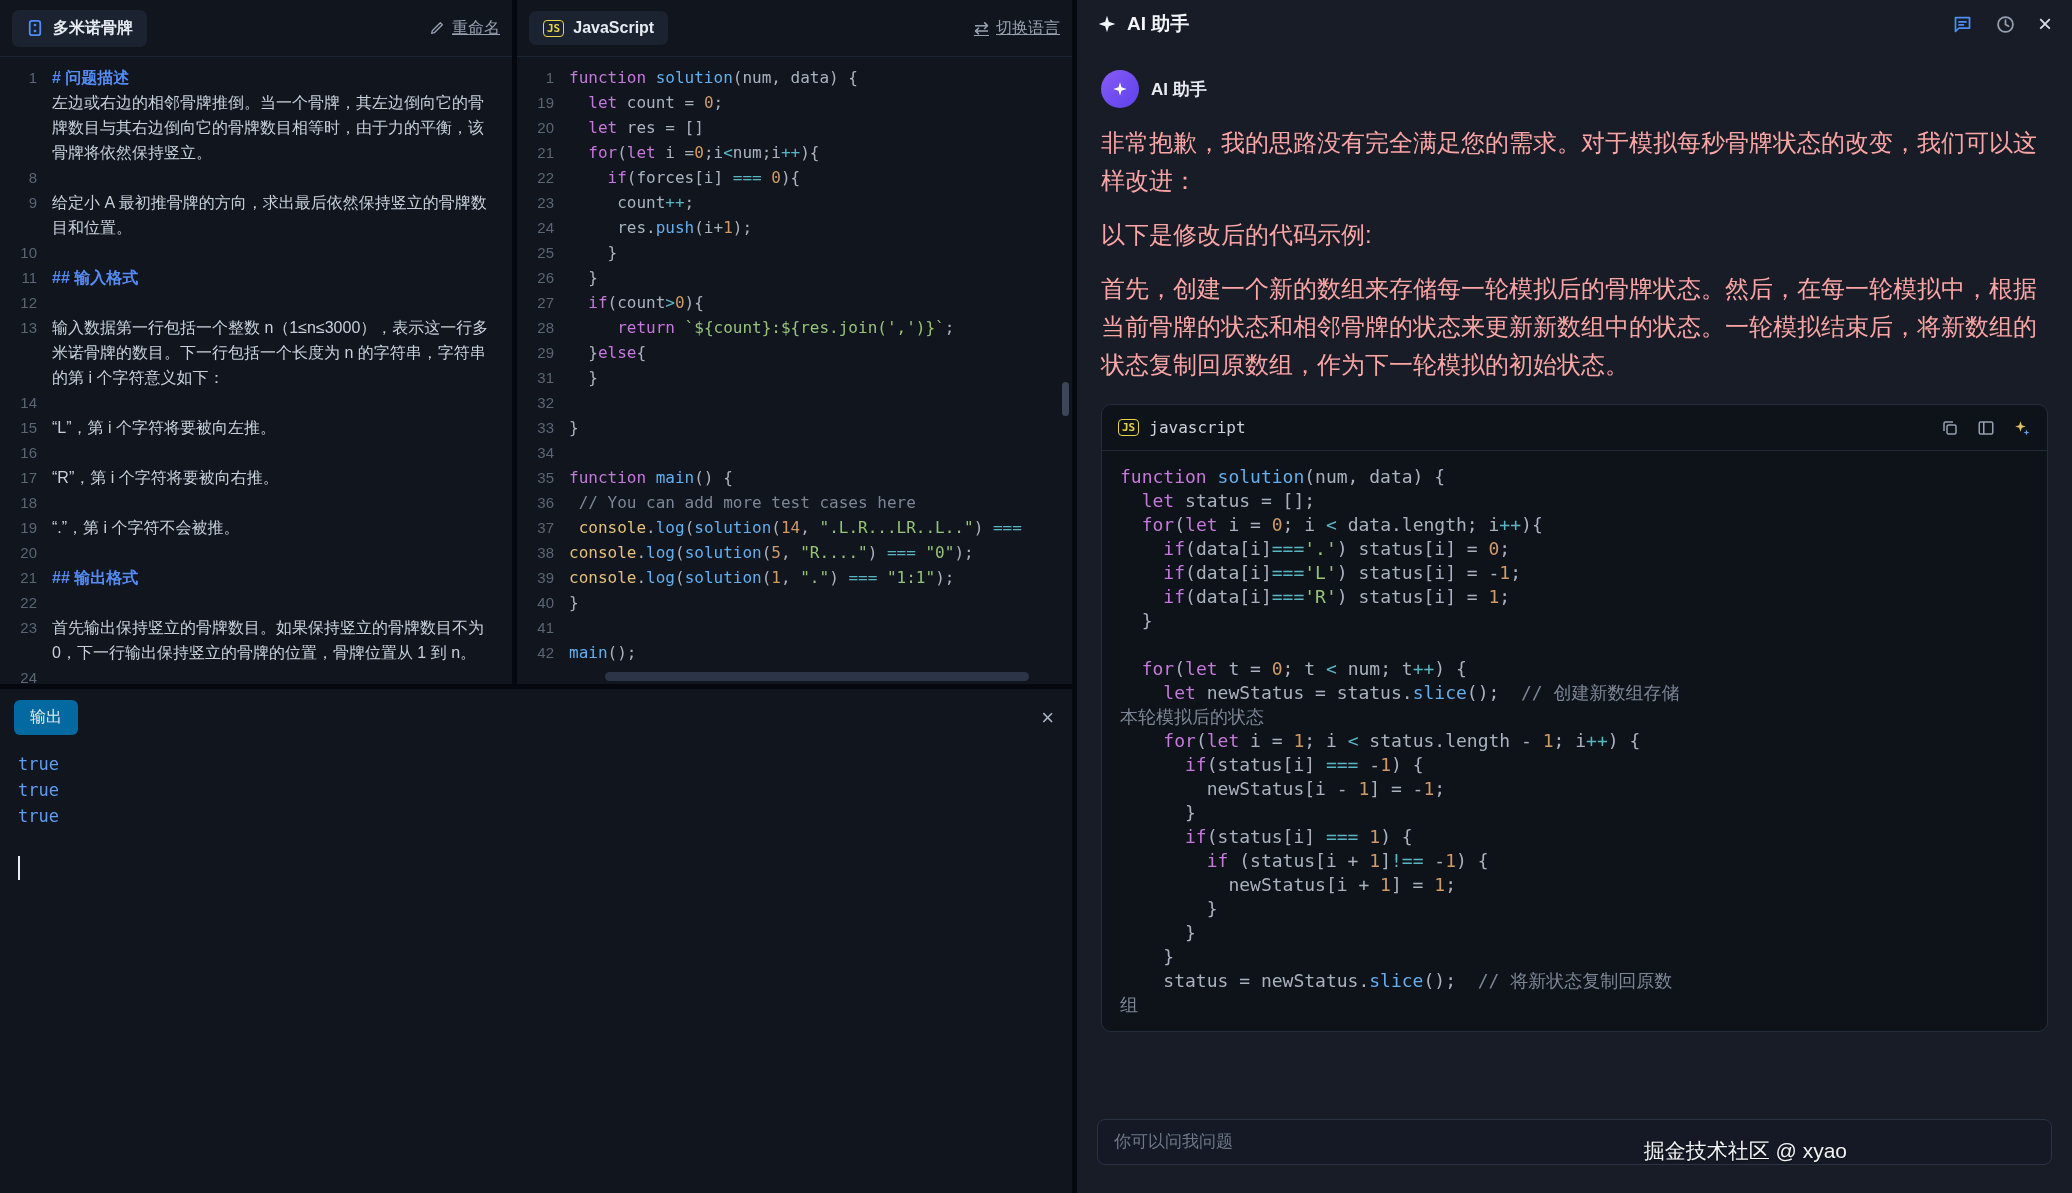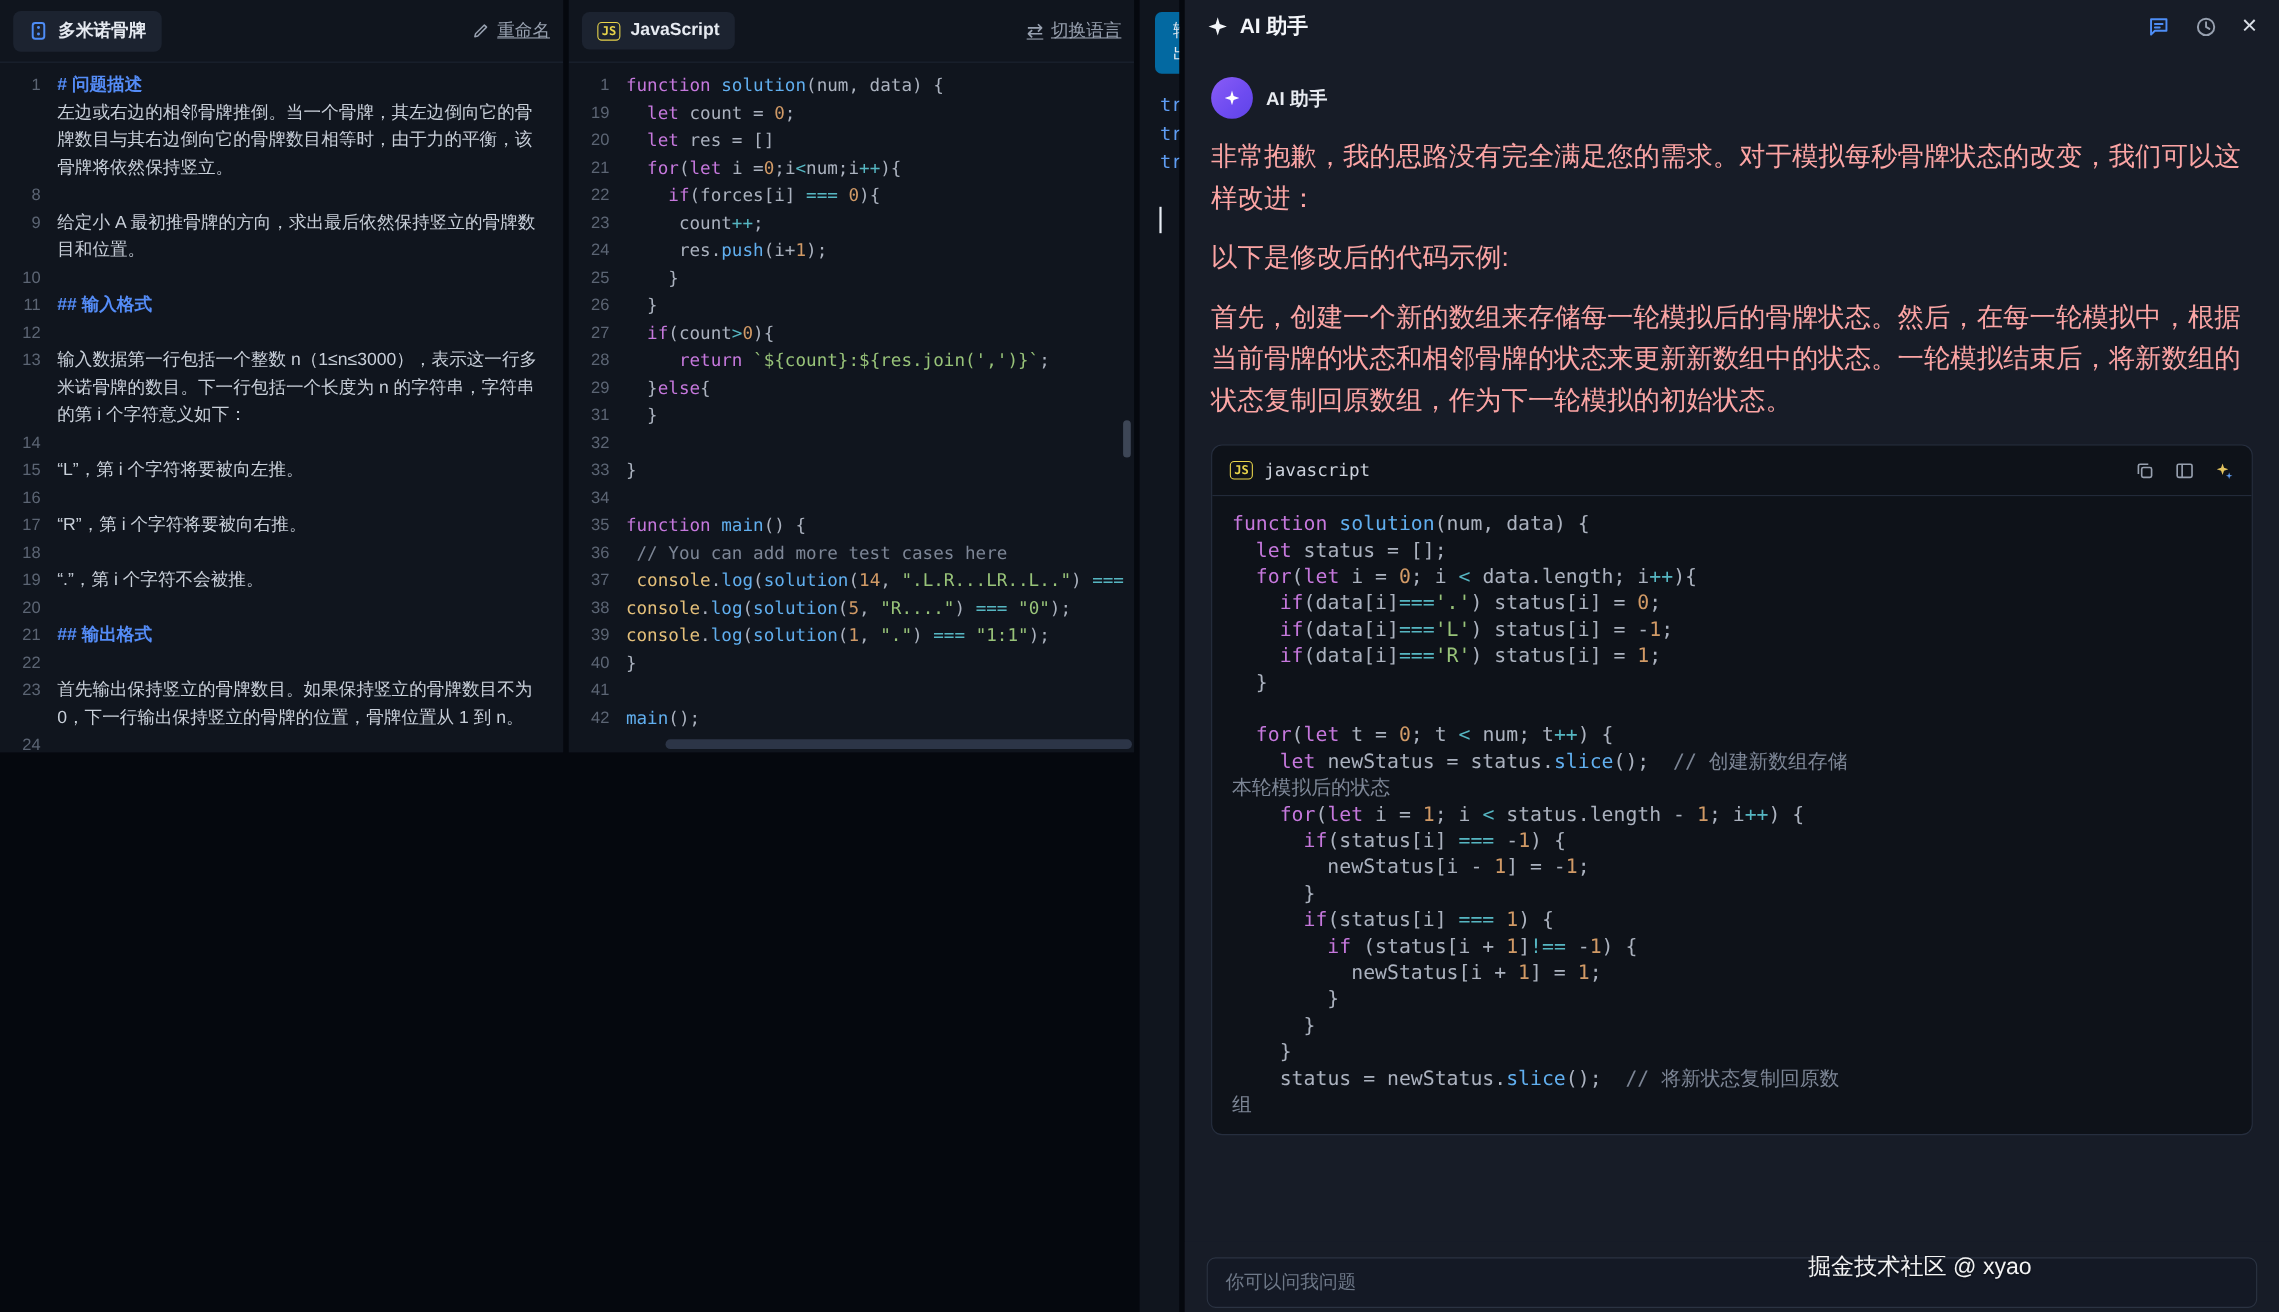--- a/index.html
+++ b/index.html
@@ -1,20 +1,20 @@
 <!DOCTYPE html>
 <html style="--accent: #4e8df6; --heading: #548cf7; --kw: #c678dd; --fn: #61afef; --str: #98c379; --num: #d19a66; --com: #7d8696; --cons: #e5c07b; --op: #56b6c2; --def: #abb2bf; --out: #5f9df3; --badge: #e8d44b;"><head>
 <meta charset="utf-8">
 <style>
   * { margin:0; padding:0; box-sizing:border-box; }
   html,body { width:2072px; height:1193px; overflow:hidden; }
   body { background:#05080e; font-family:"Liberation Sans", sans-serif; color:#c9d0da; position:relative; }
 
   .app { display:flex; width:100%; height:100%; gap:5px; }
-  .workspace { width:1072px; flex:none; display:flex; flex-direction:row; gap:5px; }
+  .workspace { width:1072px; flex:none; display:flex; flex-direction:column; gap:5px; }
   .top-row { display:flex; gap:5px; height:684px; }
 
   .panel { background:#10151e; overflow:hidden; position:relative; }
   .problem-panel { width:512px; flex:none; display:flex; flex-direction:column; }
   .editor-panel { flex:1; display:flex; flex-direction:column; }
   .output-panel { flex:1; }
   .ai-panel { flex:1; background:#171c27; }
 
   .panel-header { height:57px; flex:none; display:flex; align-items:center; justify-content:space-between; padding:0 12px; border-bottom:1px solid #1d2431; }
   .chip { display:flex; align-items:center; gap:9px; background:#1c2330; border-radius:7px; padding:8px 14px; color:#e6eaf1; font-size:16px; font-weight:700; cursor:pointer; }
@@ -55,21 +55,21 @@
   .msg-head { display:flex; align-items:center; gap:12px; margin:18px 0 6px; }
   .avatar { width:38px; height:38px; border-radius:50%; flex:none; background:linear-gradient(135deg,#8a5cf6,#6d4bf0 60%,#5f43e8); display:flex; align-items:center; justify-content:center; }
   .msg-name { font-size:17px; color:#e8ebf1; font-weight:600; }
   .ai-p { font-size:24px; line-height:38px; color:#fca5a5; margin:16px 0; }
   .ai-codeblock { margin:20px 0 26px; background:#0e1219; border:1px solid #262e3e; border-radius:10px; overflow:hidden; }
   .cb-header { height:46px; display:flex; align-items:center; justify-content:space-between; padding:0 16px; border-bottom:1px solid #222a39; }
   .cb-lang { display:flex; align-items:center; gap:10px; color:#ccd2dc; font-size:16px; font-family:"DejaVu Sans Mono", monospace; }
   .cb-icons { display:flex; align-items:center; gap:18px; color:#97a0af; }
   .ai-code { padding:14px 18px; font-family:"DejaVu Sans Mono", monospace; font-size:18px; }
   .cline { white-space:pre-wrap; line-height:24px; min-height:24px; color:var(--def,#abb2bf); }
-  .ask-bar { position:absolute; left:0; right:0; bottom:0; padding:14px 20px 4px; background:#171c27; }
+  .ask-bar { position:absolute; left:0; right:0; bottom:0; padding:14px 20px 28px; background:#171c27; }
   .ask-input { width:100%; height:46px; background:#141925; border:1px solid #2b3342; border-radius:8px; padding:0 16px; color:#d4d9e2; font-size:17px; font-family:inherit; outline:none; }
   .ask-input::placeholder { color:#6e7888; }
   .watermark { position:absolute; right:225px; bottom:28px; font-size:21px; font-weight:500; color:rgba(255,255,255,.95); z-index:4; pointer-events:none; text-shadow:0 1px 2px rgba(0,0,0,.45); }
 
   
   .c-kw  { color:var(--kw,#c678dd); }
   .c-str { color:var(--str,#98c379); }
   .c-num { color:var(--num,#d19a66); }
   .c-com { color:var(--com,#7d8696); }
   .c-fn  { color:var(--fn,#61afef); }

